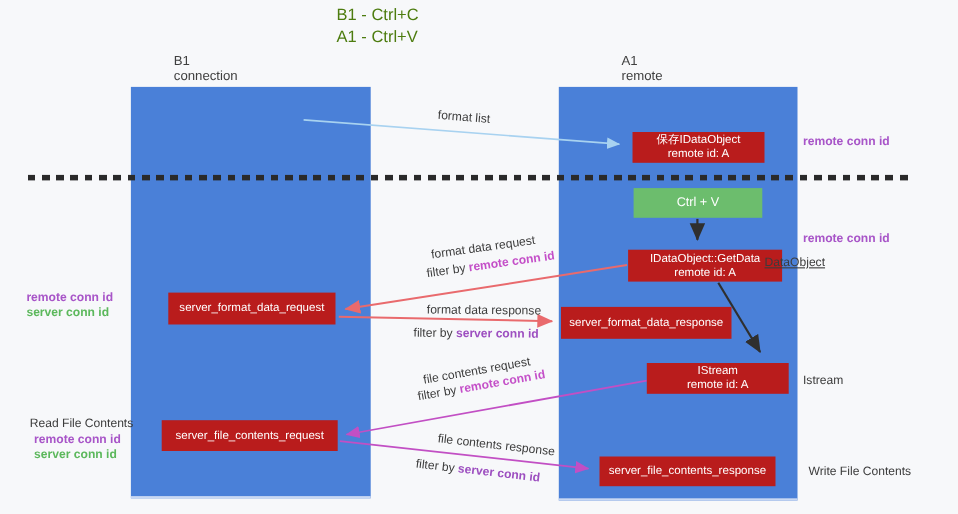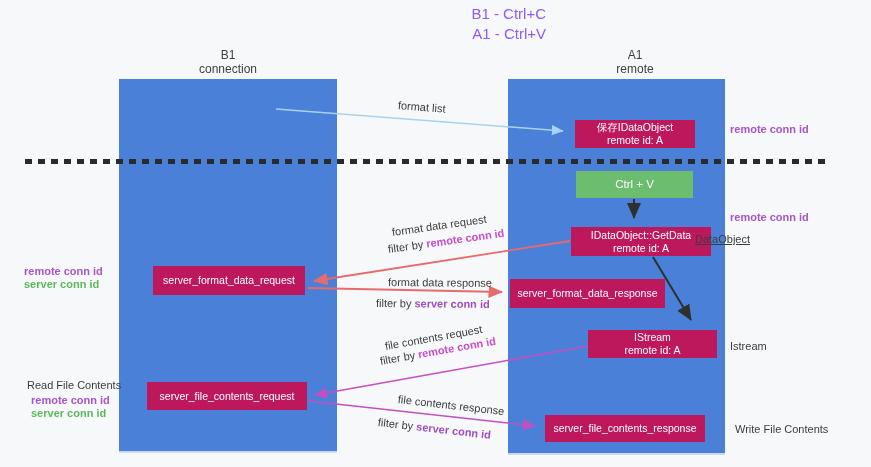--- a/index.html
+++ b/index.html
@@ -8,43 +8,43 @@
     background:#f7f8fa;
   }
   .canvas{
     position:relative;
     width:871px;height:467px;
     background:#f7f8fa;
     overflow:hidden;
   }
   .title{
     position:absolute;left:306px;top:4px;width:240px;
-    text-align:right;font-size:15px;line-height:20px;color:#8b5cf6;
+    text-align:left;font-size:15px;line-height:20px;color:#4d7c0f;
   }
   .lane{
     position:absolute;top:79px;height:372px;
     background:#4a80d8;
     border-bottom:2px solid #c9d8f3;
   }
   .lane-left{left:119px;width:218px;}
   .lane-right{left:508px;width:217px;height:374px;}
   .lane-header{
     position:absolute;top:48px;width:140px;
-    text-align:center;font-size:12px;line-height:14px;color:#3f3f3f;
+    font-size:12px;line-height:14px;color:#3f3f3f;
   }
   .lane-header.left{left:158px;}
   .lane-header.right{left:565px;}
   .node{
     position:absolute;
     display:flex;flex-direction:column;align-items:center;justify-content:center;
     color:#ffffff;text-align:center;
     font-size:10.5px;line-height:13px;
   }
   .node.green{background:#6cbd6d;font-size:11.5px;}
-  .node.orange{background:#be185d;}
+  .node.orange{background:#b91c1c;}
   .dashed{
     position:absolute;left:25px;top:159px;width:805px;height:5px;
     background:repeating-linear-gradient(to right,#2a2a2a 0 7px,transparent 7px 13px);
   }
   .arrows{position:absolute;left:0;top:0;width:871px;height:467px;pointer-events:none;}
   .elabel{
     position:absolute;white-space:nowrap;
     font-size:11px;color:#3c3c3c;
     transform-origin:left center;
   }

